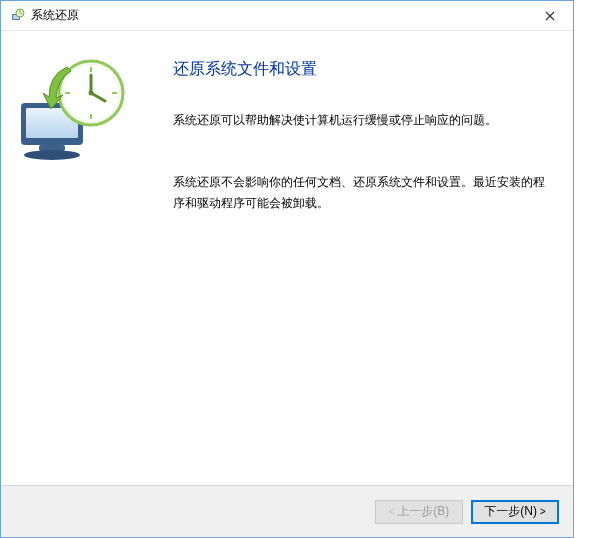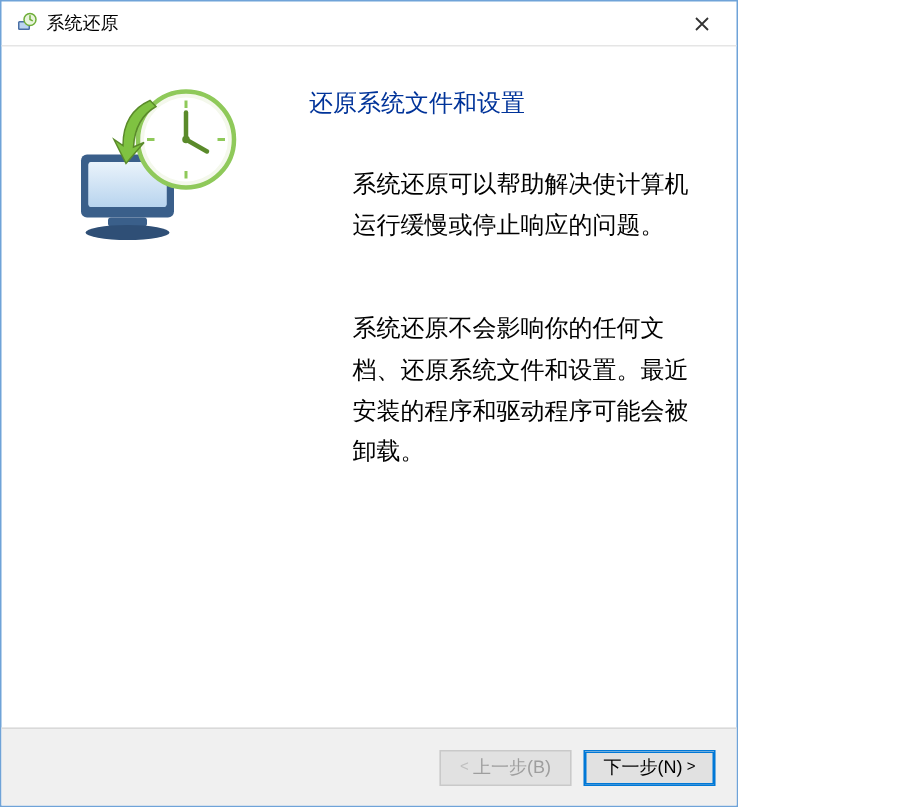--- a/index.html
+++ b/index.html
@@ -6,21 +6,21 @@
   html, body { margin: 0; padding: 0; }
   body {
     font-family: "Microsoft YaHei", "Segoe UI", Tahoma, sans-serif;
     font-size: 12px;
     background: #fff;
     width: 602px;
     height: 538px;
     overflow: hidden;
   }
   .window {
-    width: 492px;
+    width: 574px;
     height: 538px;
     border: 1px solid #6fa3d8;
     display: flex;
     flex-direction: column;
     background: #fff;
   }
   .titlebar {
     height: 30px;
     display: flex;
     align-items: center;
@@ -45,21 +45,21 @@
     align-items: center;
     justify-content: center;
     color: #333;
     font-size: 14px;
   }
 
   .content {
     flex: 1;
     display: flex;
     flex-direction: row;
-    padding: 18px 24px 10px 41px;
+    padding: 18px 24px 10px 8px;
   }
   .left-col {
     width: 160px;
     flex-shrink: 0;
     padding-top: 6px;
   }
   .restore-illustration {
     width: 130px;
     height: 110px;
   }
@@ -67,25 +67,24 @@
     flex: 1;
     padding-left: 4px;
   }
   .heading {
     font-size: 16px;
     color: #003399;
     margin: 10px 0 30px 0;
     font-weight: normal;
   }
   .para {
-    font-size: 16px;
+    font-size: 12px;
     color: #000;
     line-height: 1.7;
     margin-bottom: 42px;
-    margin-left: 29px;
   }
 
   .footer {
     height: 52px;
     border-top: 1px solid #d9d9d9;
     background: #f0f0f0;
     display: flex;
     align-items: center;
     justify-content: flex-end;
     padding: 0 14px;

